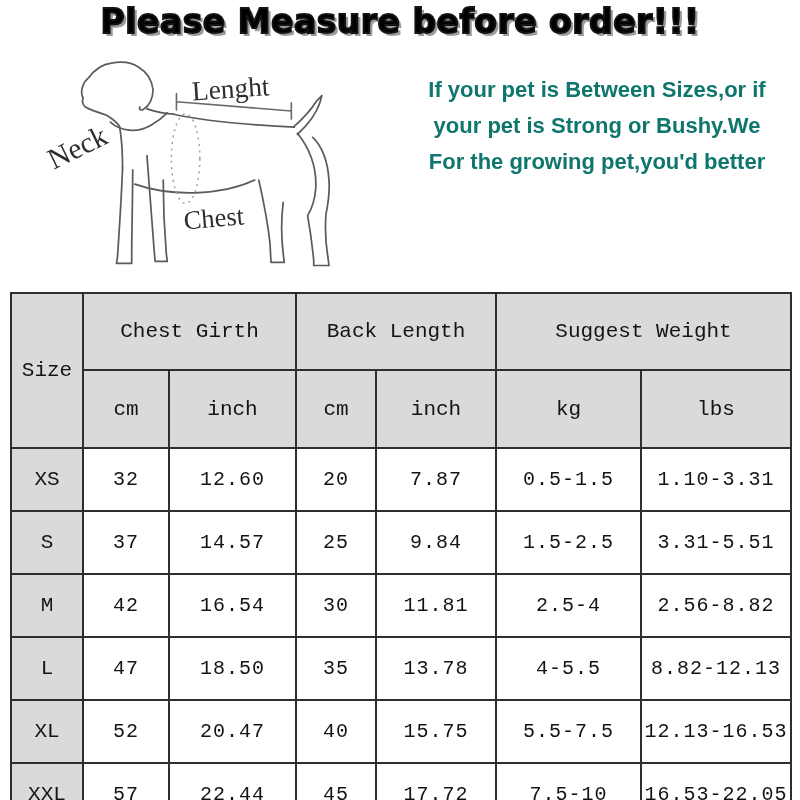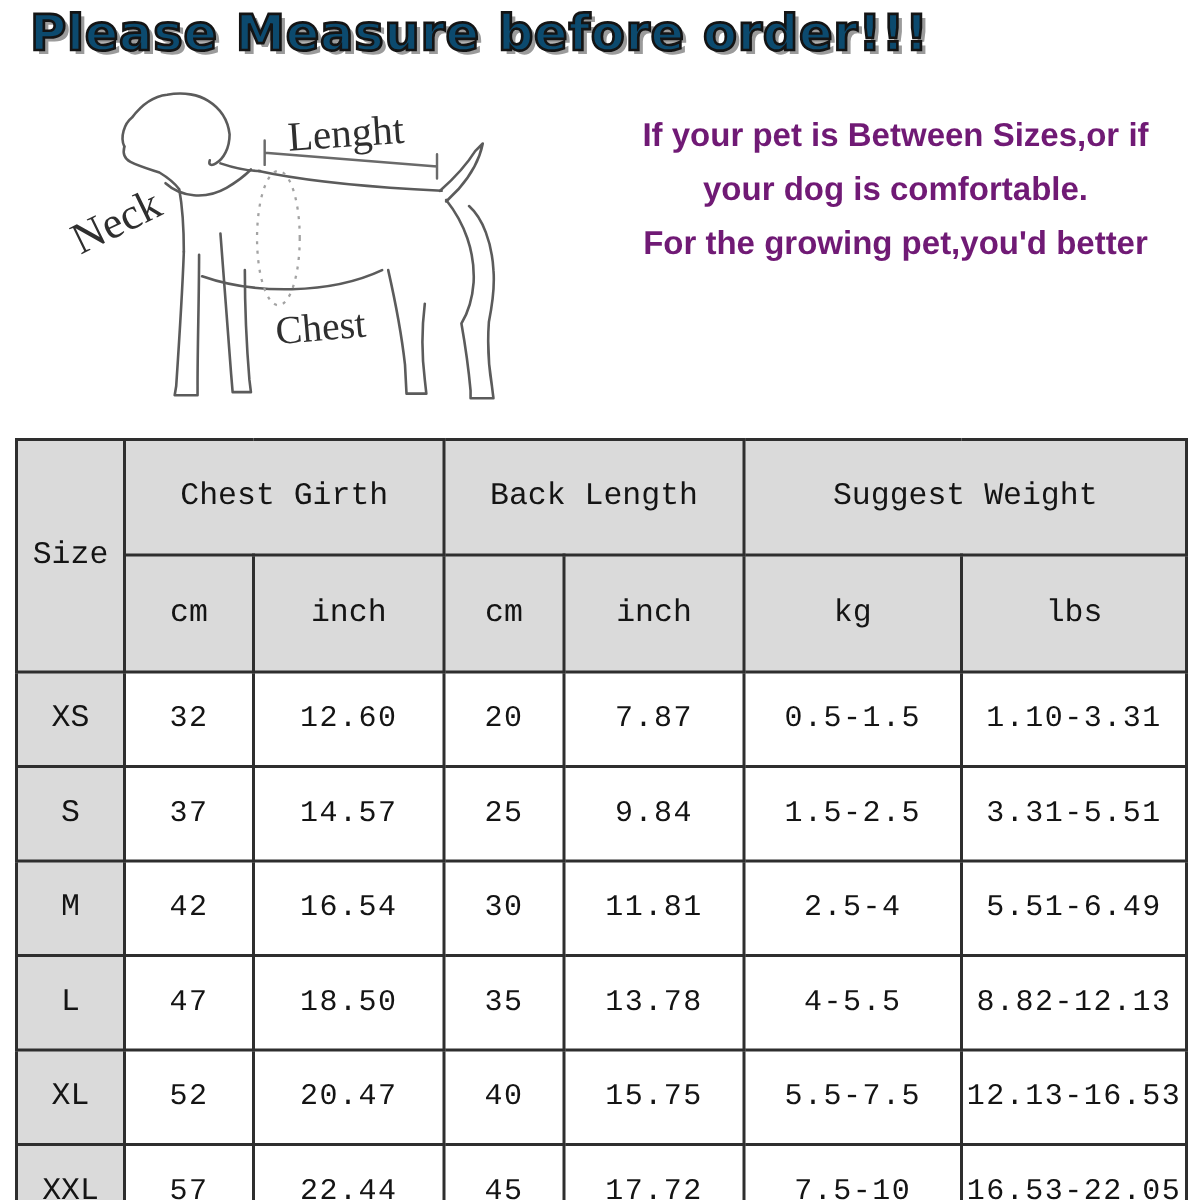--- a/index.html
+++ b/index.html
@@ -3,39 +3,38 @@
 <meta charset="utf-8">
 <style>
   * { margin:0; padding:0; box-sizing:border-box; }
   html,body { background:#ffffff; }
   .page {
     position:relative; width:800px; height:800px; background:#ffffff;
     font-family:"Liberation Sans", sans-serif; overflow:hidden;
   }
   
   .title {
-    position:absolute; top:2px; left:0; right:0; 
+    position:absolute; top:2px; left:0; right:0; text-align:center;
     font-family:"DejaVu Sans", sans-serif; font-weight:800; font-size:33px;
-    letter-spacing:0.5px; color:#0c4a6e;
+    letter-spacing:0.5px; color:#000000;
     -webkit-text-stroke:1.8px #141414;
     text-shadow:3px 3px 0 #9b9b9b;
-    margin-left:20px;
   }
   
   .diagram {
     position:absolute; left:16px; top:54px; width:388px; height:242px;
   }
   .dog-line { fill:none; stroke:#5b5b5b; stroke-width:1.7; stroke-linecap:round; stroke-linejoin:round; }
   .measure-line { fill:none; stroke:#6a6a6a; stroke-width:1.6; stroke-linecap:round; }
   .girth-ellipse { fill:none; stroke:#a3a3a3; stroke-width:1.5; stroke-dasharray:2 4.2; }
   .diagram-label { font-family:"Liberation Serif", serif; fill:#2f2f2f; }
   
   .advice {
     position:absolute; left:398px; top:72px; width:398px; text-align:center;
-    font-weight:bold; font-size:22px; line-height:36px; color:#701a75;
+    font-weight:bold; font-size:22px; line-height:36px; color:#0f766e;
   }
   
   .size-table {
     position:absolute; left:10px; top:292px; width:780px;
     border-collapse:collapse; table-layout:fixed;
     font-family:"Liberation Mono", monospace; color:#141414;
   }
   .size-table th, .size-table td {
     border:2px solid #2e2e2e; text-align:center; vertical-align:middle;
     font-weight:normal; background:#ffffff;
@@ -82,21 +81,21 @@
 
     <path class="measure-line" d="M157,47 L270,56 M157,39 L157,55 M270,48 L270,64"></path>
 
     <text class="diagram-label" x="28" y="102" font-size="29" transform="rotate(-26 58 90)">Neck</text>
     <text class="diagram-label" x="172" y="43" font-size="27" transform="rotate(-4 212 34)">Lenght</text>
     <text class="diagram-label" x="164" y="170" font-size="26" transform="rotate(-5 195 160)">Chest</text>
   </svg>
 
   <div class="advice">
     <div>If your pet is Between Sizes,or if</div>
-    <div>your dog is comfortable.</div>
+    <div>your pet is Strong or Bushy.We</div>
     <div>For the growing pet,you'd better</div>
   </div>
 
   <table class="size-table">
     <colgroup>
       <col style="width:72px">
         <col style="width:86px">
         <col style="width:127px">
       <col style="width:80px">
         <col style="width:120px">
@@ -138,21 +137,21 @@
         <td>1.5-2.5</td>
         <td>3.31-5.51</td>
       </tr>
       <tr>
         <th>M</th>
         <td>42</td>
         <td>16.54</td>
         <td>30</td>
         <td>11.81</td>
         <td>2.5-4</td>
-        <td>5.51-6.49</td>
+        <td>2.56-8.82</td>
       </tr>
       <tr>
         <th>L</th>
         <td>47</td>
         <td>18.50</td>
         <td>35</td>
         <td>13.78</td>
         <td>4-5.5</td>
         <td>8.82-12.13</td>
       </tr>

